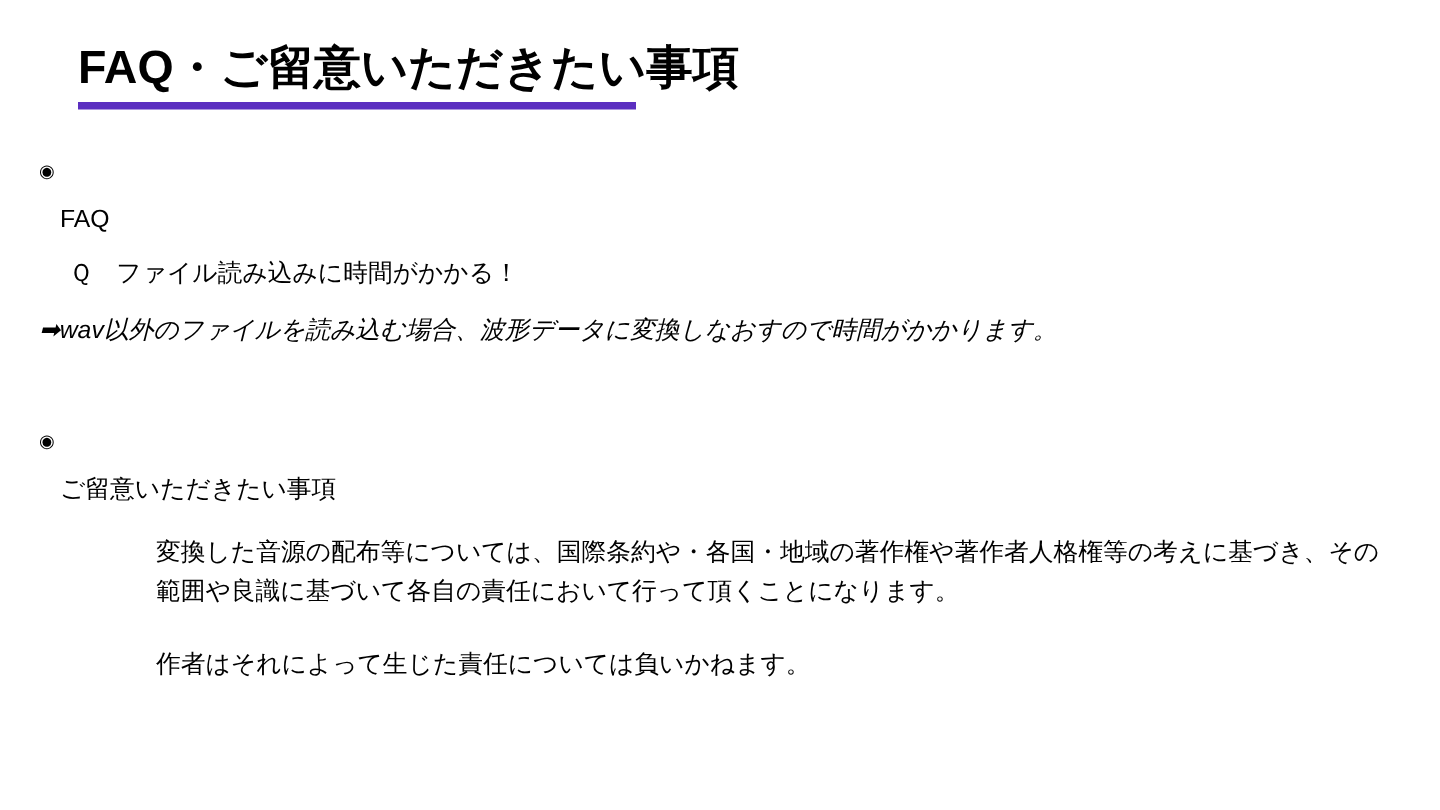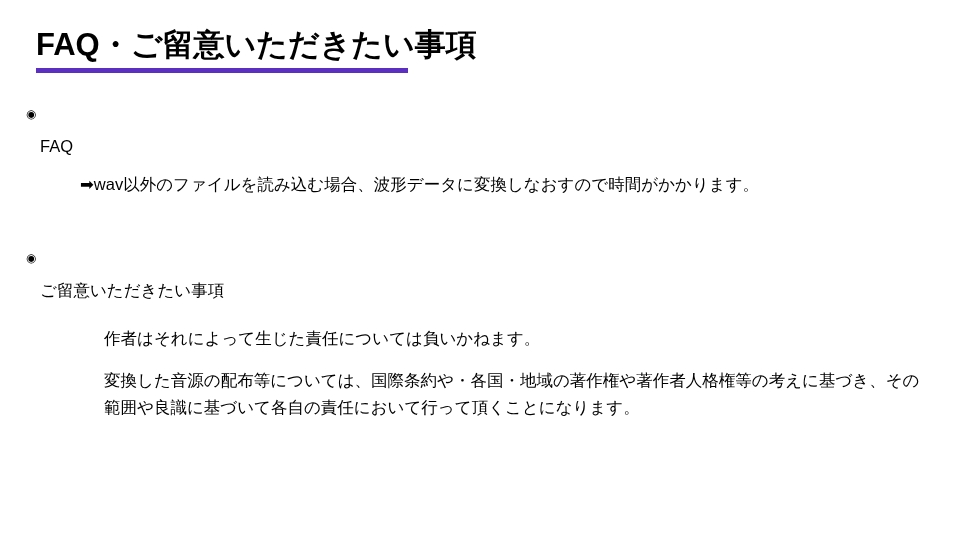--- a/index.html
+++ b/index.html
@@ -16,21 +16,21 @@
   }
   .slide {
     position: relative;
     width: 960px;
     height: 540px;
     box-sizing: border-box;
   }
   
   .title-block {
     position: absolute;
-    left: 36px;
+    left: 52px;
     top: 26px;
     width: 860px;
   }
   .slide-title {
     font-size: 31px;
     font-weight: bold;
     letter-spacing: 0px;
     line-height: 1.2;
     color: #000000;
     white-space: nowrap;
@@ -67,23 +67,23 @@
     margin-top: 32px;
   }
   .level-q {
     margin-top: 12px;
     margin-left: 20px;
     font-size: 16.5px;
     line-height: 1.45;
   }
   .level-a {
     margin-top: 14px;
-    margin-left: 54px;
     font-size: 16.5px;
     line-height: 1.45;
+    font-style: italic;
   }
   .gap {
     height: 50px;
   }
   .para {
     margin-top: 16px;
     margin-left: 78px;
     width: 826px;
     font-size: 16.5px;
     line-height: 1.62;
@@ -103,28 +103,29 @@
     <div class="title-rule" style="background: rgb(91, 47, 192);"></div>
   </div>
 
   <div class="body-block">
 
     <div class="bullet-row">
       <span class="bullet-mark">◉</span>
       <span class="bullet-text">FAQ</span>
     </div>
 
+    <div class="level-q">Ｑ　ファイル読み込みに時間がかかる！</div>
 
     <div class="level-a">➡wav以外のファイルを読み込む場合、波形データに変換しなおすので時間がかかります。</div>
 
     <div class="gap"></div>
 
     <div class="bullet-row">
       <span class="bullet-mark">◉</span>
       <span class="bullet-text">ご留意いただきたい事項</span>
     </div>
 
+    <div class="para">変換した音源の配布等については、国際条約や・各国・地域の著作権や著作者人格権等の考えに基づき、その範囲や良識に基づいて各自の責任において行って頂くことになります。</div>
+
     <div class="para second">作者はそれによって生じた責任については負いかねます。</div>
-
-    <div class="para">変換した音源の配布等については、国際条約や・各国・地域の著作権や著作者人格権等の考えに基づき、その範囲や良識に基づいて各自の責任において行って頂くことになります。</div>
 
   </div>
 </div>
 
 </body></html>

